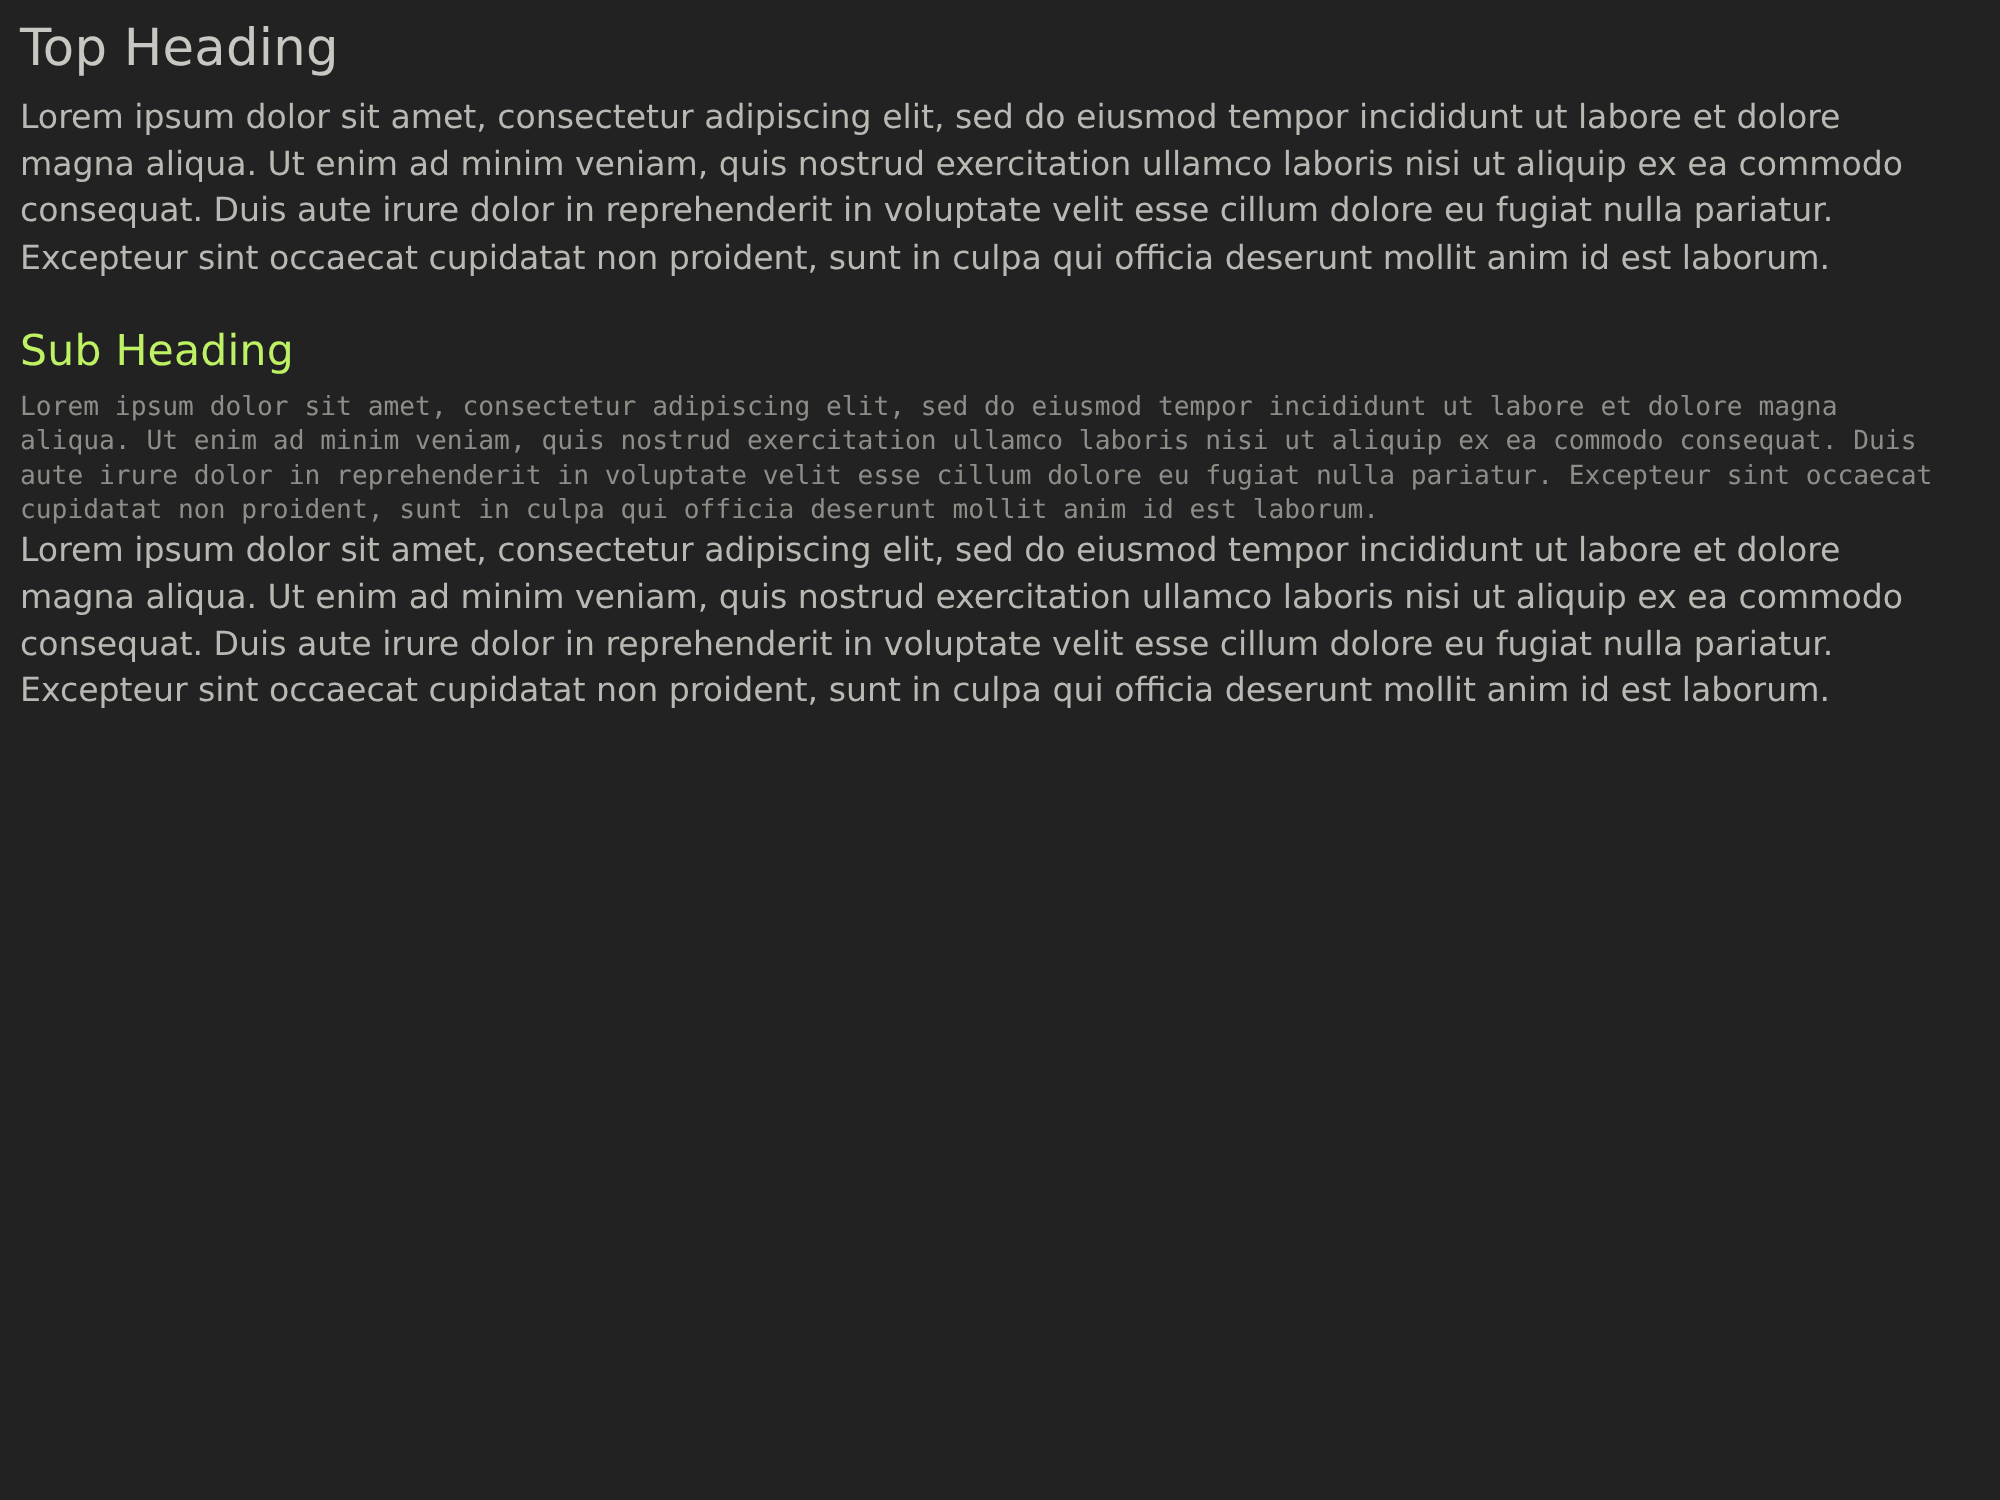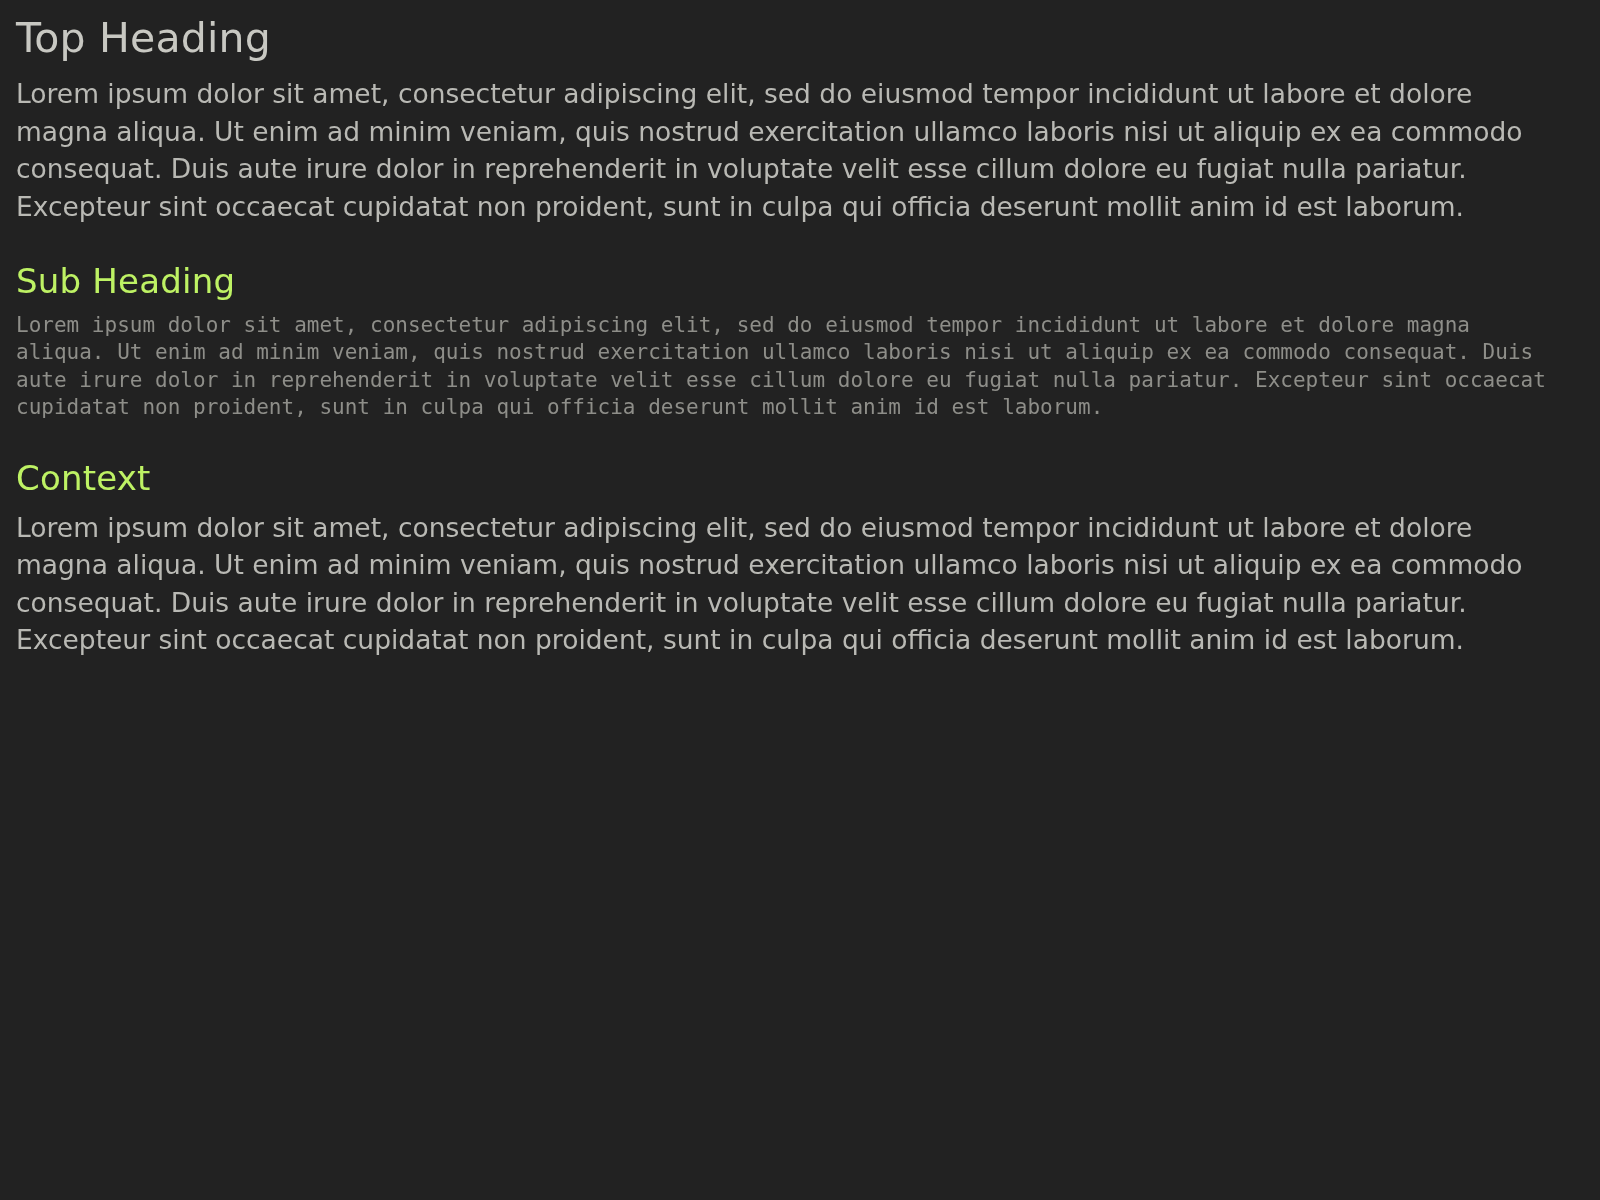--- a/index.html
+++ b/index.html
@@ -64,17 +64,16 @@
 <div class="page">
 
   <h1 class="top-heading">Top Heading</h1>
 
   <p class="body-text">Lorem ipsum dolor sit amet, consectetur adipiscing elit, sed do eiusmod tempor incididunt ut labore et dolore magna aliqua. Ut enim ad minim veniam, quis nostrud exercitation ullamco laboris nisi ut aliquip ex ea commodo consequat. Duis aute irure dolor in reprehenderit in voluptate velit esse cillum dolore eu fugiat nulla pariatur. Excepteur sint occaecat cupidatat non proident, sunt in culpa qui officia deserunt mollit anim id est laborum.</p>
 
   <h2 class="sub-heading">Sub Heading</h2>
 
   <pre class="mono-block">Lorem ipsum dolor sit amet, consectetur adipiscing elit, sed do eiusmod tempor incididunt ut labore et dolore magna aliqua. Ut enim ad minim veniam, quis nostrud exercitation ullamco laboris nisi ut aliquip ex ea commodo consequat. Duis aute irure dolor in reprehenderit in voluptate velit esse cillum dolore eu fugiat nulla pariatur. Excepteur sint occaecat cupidatat non proident, sunt in culpa qui officia deserunt mollit anim id est laborum.</pre>
 
-  <h2 class="sub-heading">Context</h2>
 
   <p class="body-text">Lorem ipsum dolor sit amet, consectetur adipiscing elit, sed do eiusmod tempor incididunt ut labore et dolore magna aliqua. Ut enim ad minim veniam, quis nostrud exercitation ullamco laboris nisi ut aliquip ex ea commodo consequat. Duis aute irure dolor in reprehenderit in voluptate velit esse cillum dolore eu fugiat nulla pariatur. Excepteur sint occaecat cupidatat non proident, sunt in culpa qui officia deserunt mollit anim id est laborum.</p>
 
 </div>
 
 </body></html>

